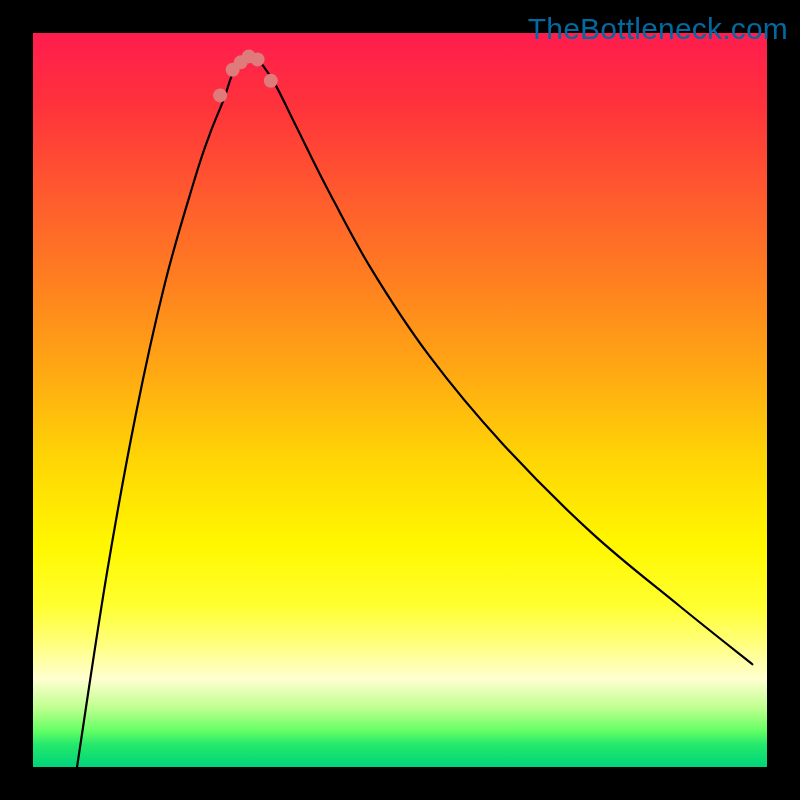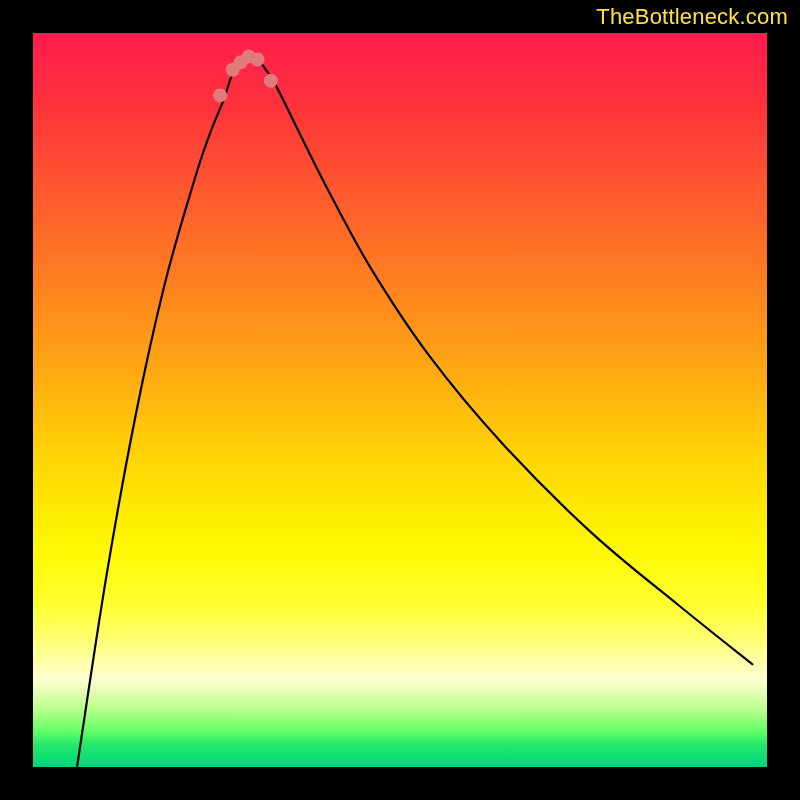--- a/index.html
+++ b/index.html
@@ -12,24 +12,24 @@
     font-family: Arial, Helvetica, sans-serif;
   }
   .outer {
     position: relative;
     width: 800px;
     height: 800px;
     background: #000;
   }
   .watermark {
     position: absolute;
-    top: 4px;
+    top: 12px;
     right: 12px;
-    color: #fde047;
-    font-size: 22px;
+    color: #0369a1;
+    font-size: 30px;
     letter-spacing: 0.2px;
     z-index: 10;
     user-select: none;
   }
   .plot {
     position: absolute;
     left: 33px;
     top: 33px;
     width: 734px;
     height: 734px;

